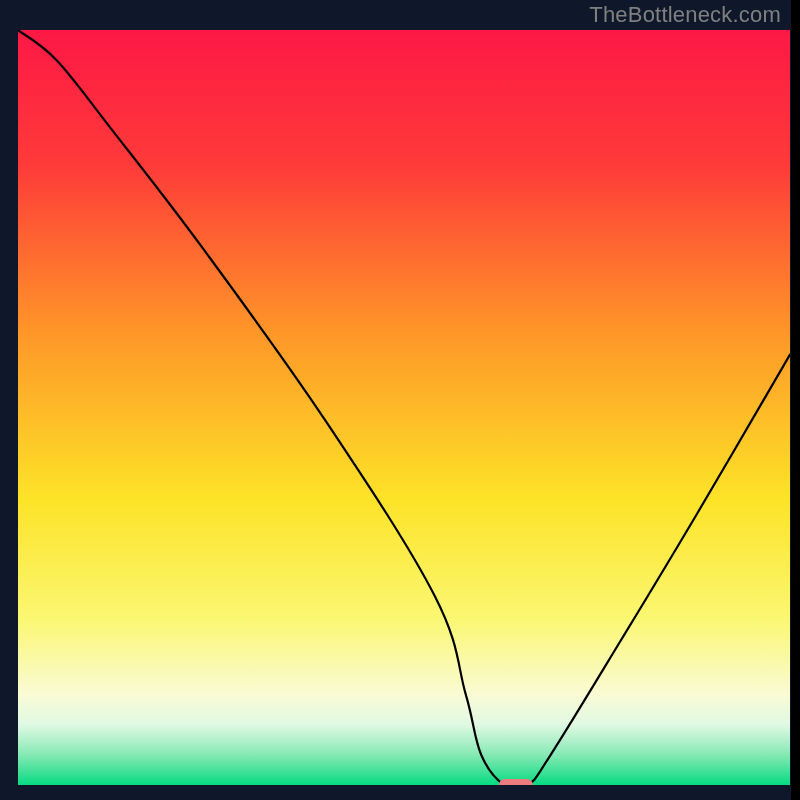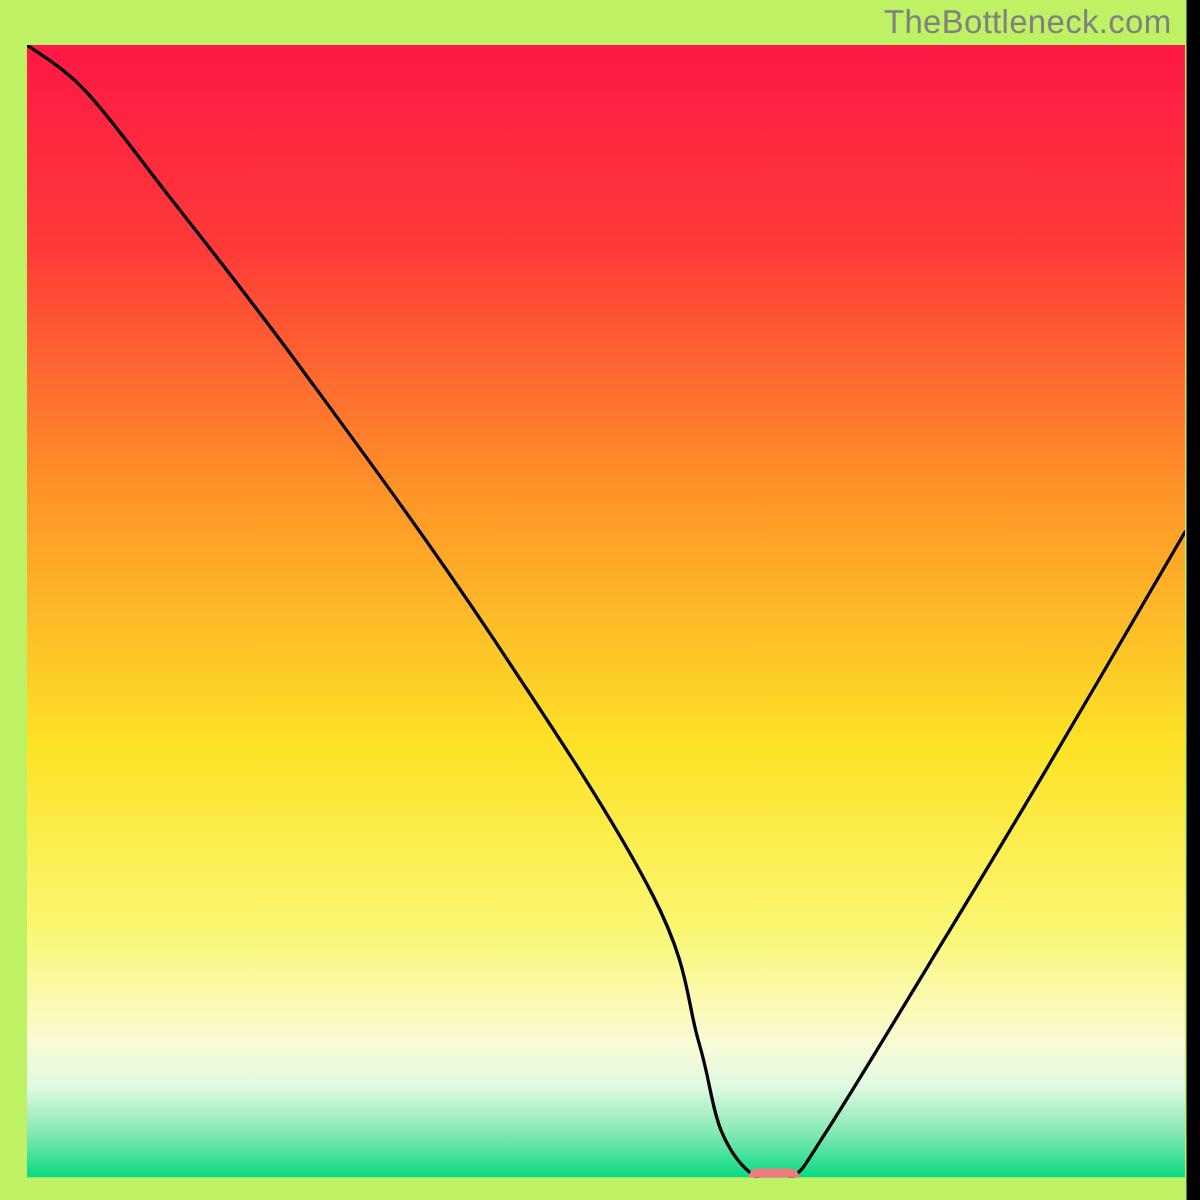--- a/index.html
+++ b/index.html
@@ -7,21 +7,21 @@
     padding: 0;
     width: 800px;
     height: 800px;
     background: #000;
     overflow: hidden;
   }
   .frame {
     position: relative;
     width: 791px;
     height: 800px;
-    background: #bef264;
+    background: #0f172a;
   }
   .watermark {
     position: absolute;
     top: 2px;
     right: 10px;
     color: #808080;
     font-family: Arial, Helvetica, sans-serif;
     font-size: 22px;
     letter-spacing: 0.2px;
     z-index: 5;

